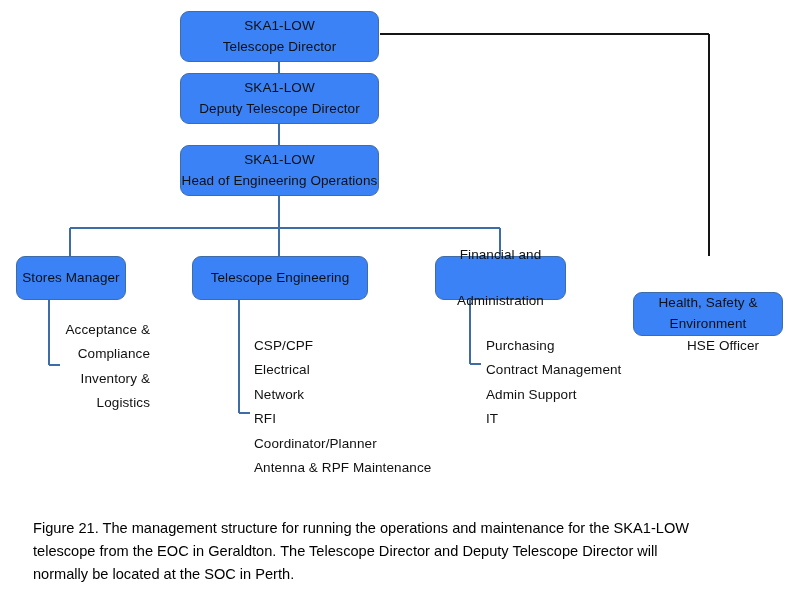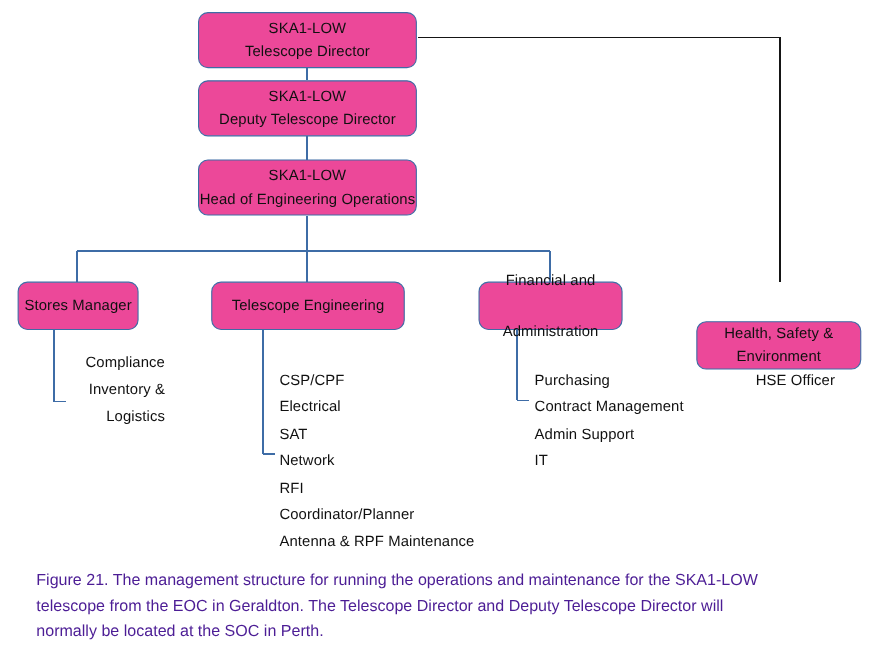--- a/index.html
+++ b/index.html
@@ -30,21 +30,21 @@
     width: 796px;
     height: 515px;
   }
 
   
   .node {
     position: absolute;
     box-sizing: border-box;
     border: 1.3px solid #3E6CA6;
     border-radius: 9px;
-    background: #ec4899;
+    background: #3b82f6;
     display: flex;
     flex-direction: column;
     align-items: center;
     justify-content: center;
     text-align: center;
     font-size: 13.5px;
     line-height: 1.55;
     color: #101010;
     letter-spacing: 0.1px;
   }
@@ -70,21 +70,21 @@
   }
 
   
   #caption {
     position: absolute;
     left: 33px;
     top: 517px;
     width: 738px;
     font-size: 14.6px;
     line-height: 23.2px;
-    color: #4c1d95;
+    color: #000000;
     text-align: justify;
     text-justify: inter-word;
   }
   #caption .capline { display: block; }
 </style>
 </head>
 <body>
 
 <div id="canvas">
 
@@ -150,32 +150,32 @@
     <span class="ln">Administration</span>
   </div>
 
   <div class="node" style="left:633px; top:256px; width:150px; height:44px;margin-top:36px;">
     <span class="ln">Health, Safety &amp;</span>
     <span class="ln">Environment</span>
   </div>
 
   <div class="leafgroup align-right" style="left:18px; top:318px; width:132px;">
     <span class="leaf">
+      <span class="w1">Acceptance &amp;</span>
       <span class="w2">Compliance</span>
     </span>
     <span class="leaf">
       <span class="w1">Inventory &amp;</span>
       <span class="w2">Logistics</span>
     </span>
   </div>
 
   <div class="leafgroup align-left" style="left:254px; top:318px; width:230px;">
     <div class="leaf">CSP/CPF</div>
     <div class="leaf">Electrical</div>
-    <div class="leaf">SAT</div>
     <div class="leaf">Network</div>
     <div class="leaf">RFI</div>
     <div class="leaf">Coordinator/Planner</div>
     <div class="leaf">Antenna &amp; RPF Maintenance</div>
   </div>
 
   <div class="leafgroup align-left" style="left:486px; top:318px; width:190px;">
     <div class="leaf">Purchasing</div>
     <div class="leaf">Contract Management</div>
     <div class="leaf">Admin Support</div>

